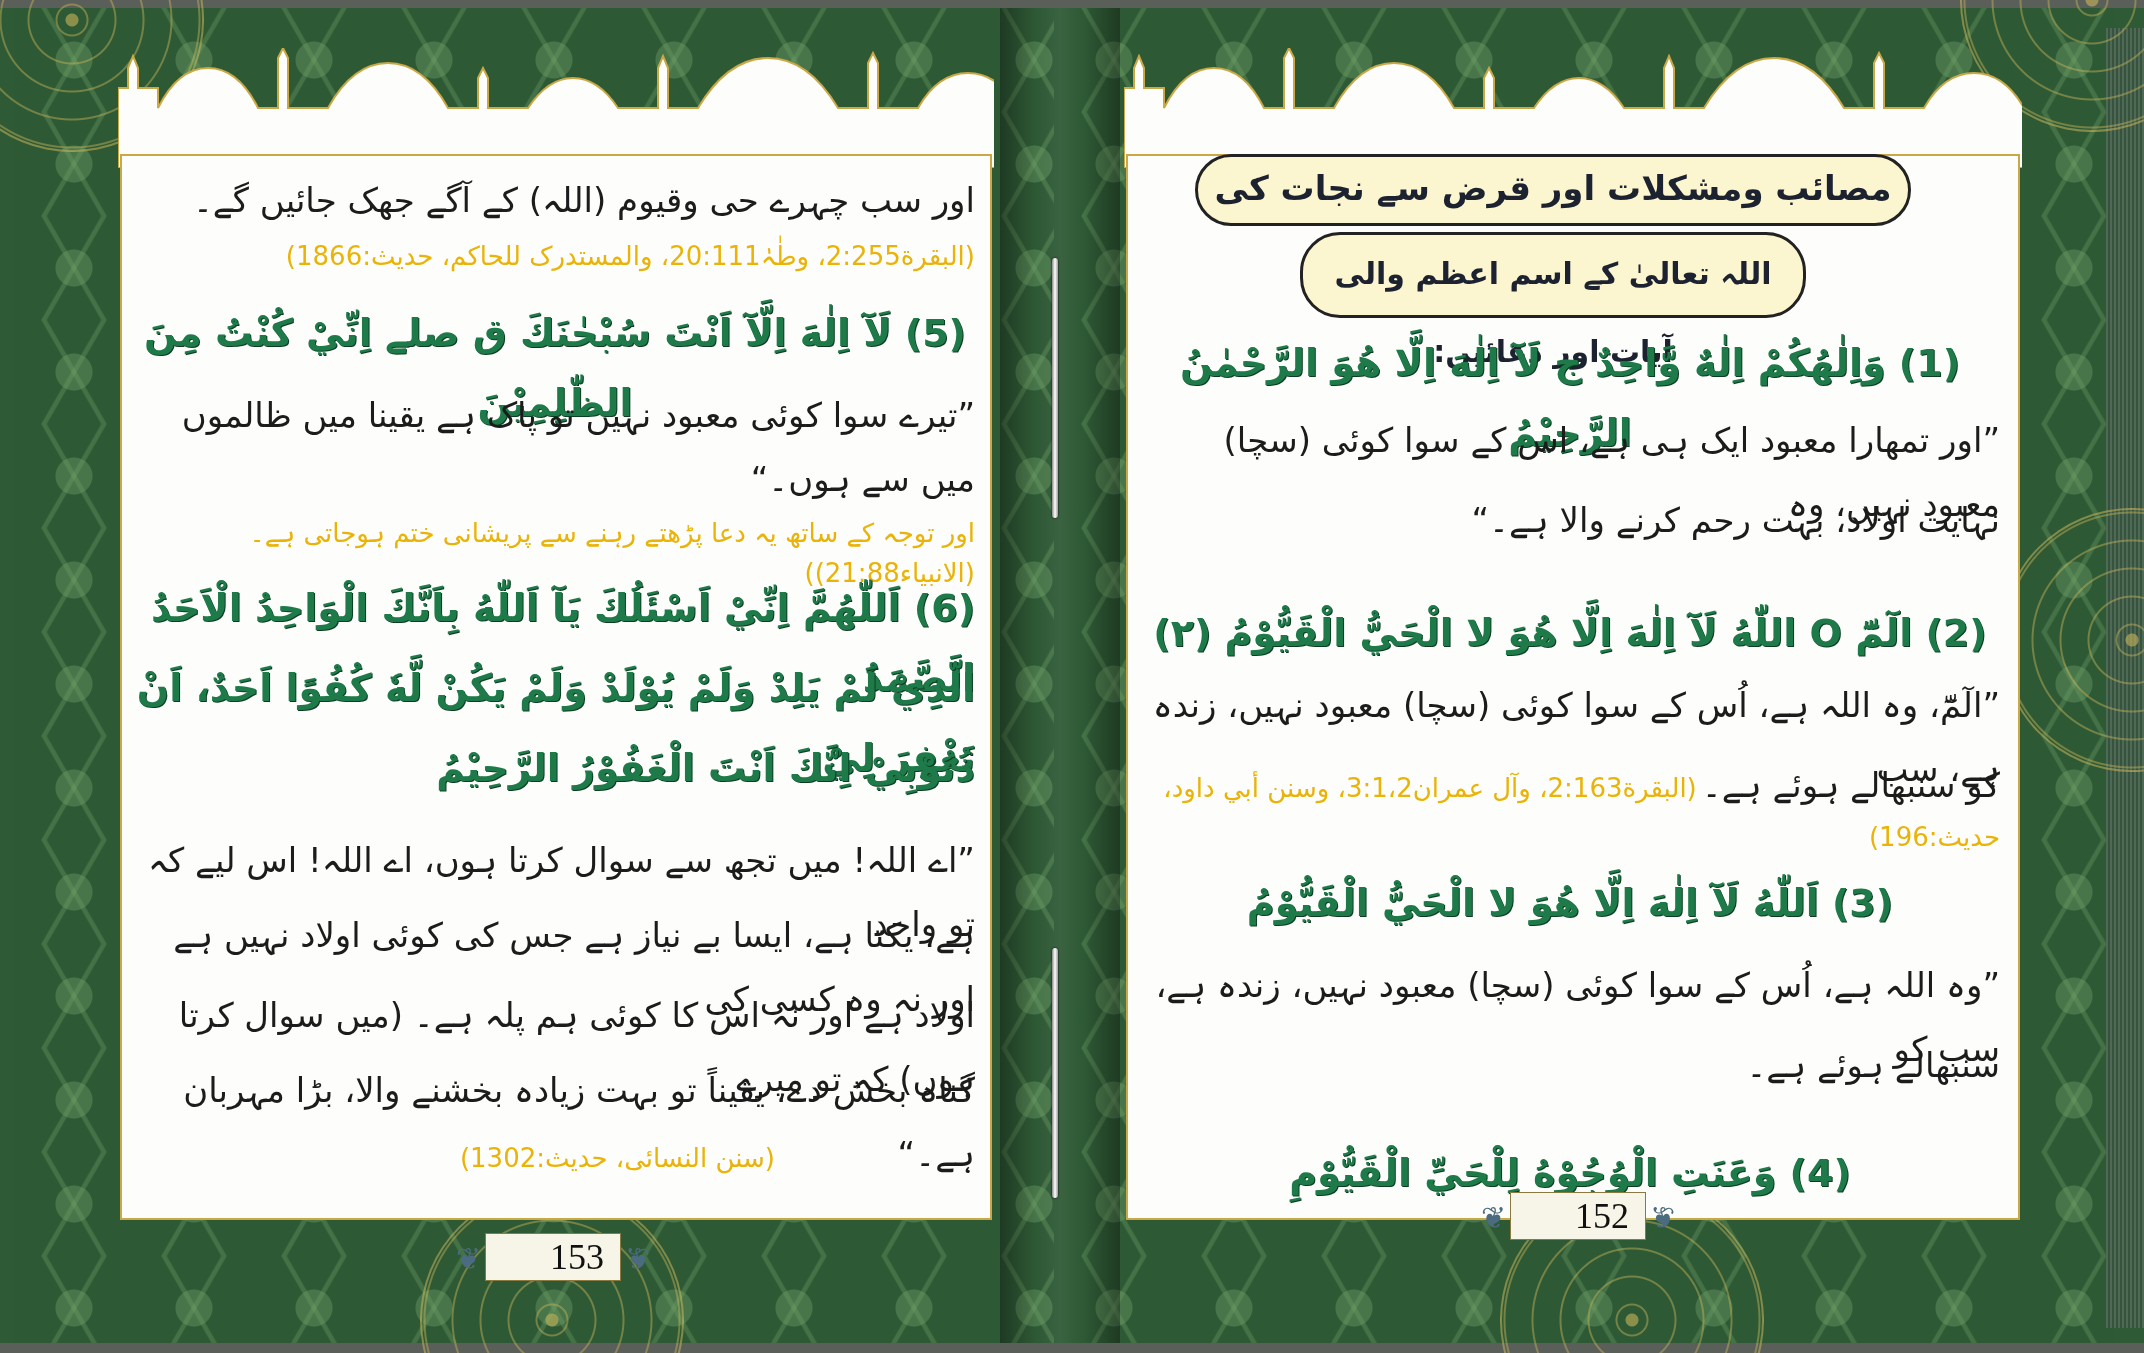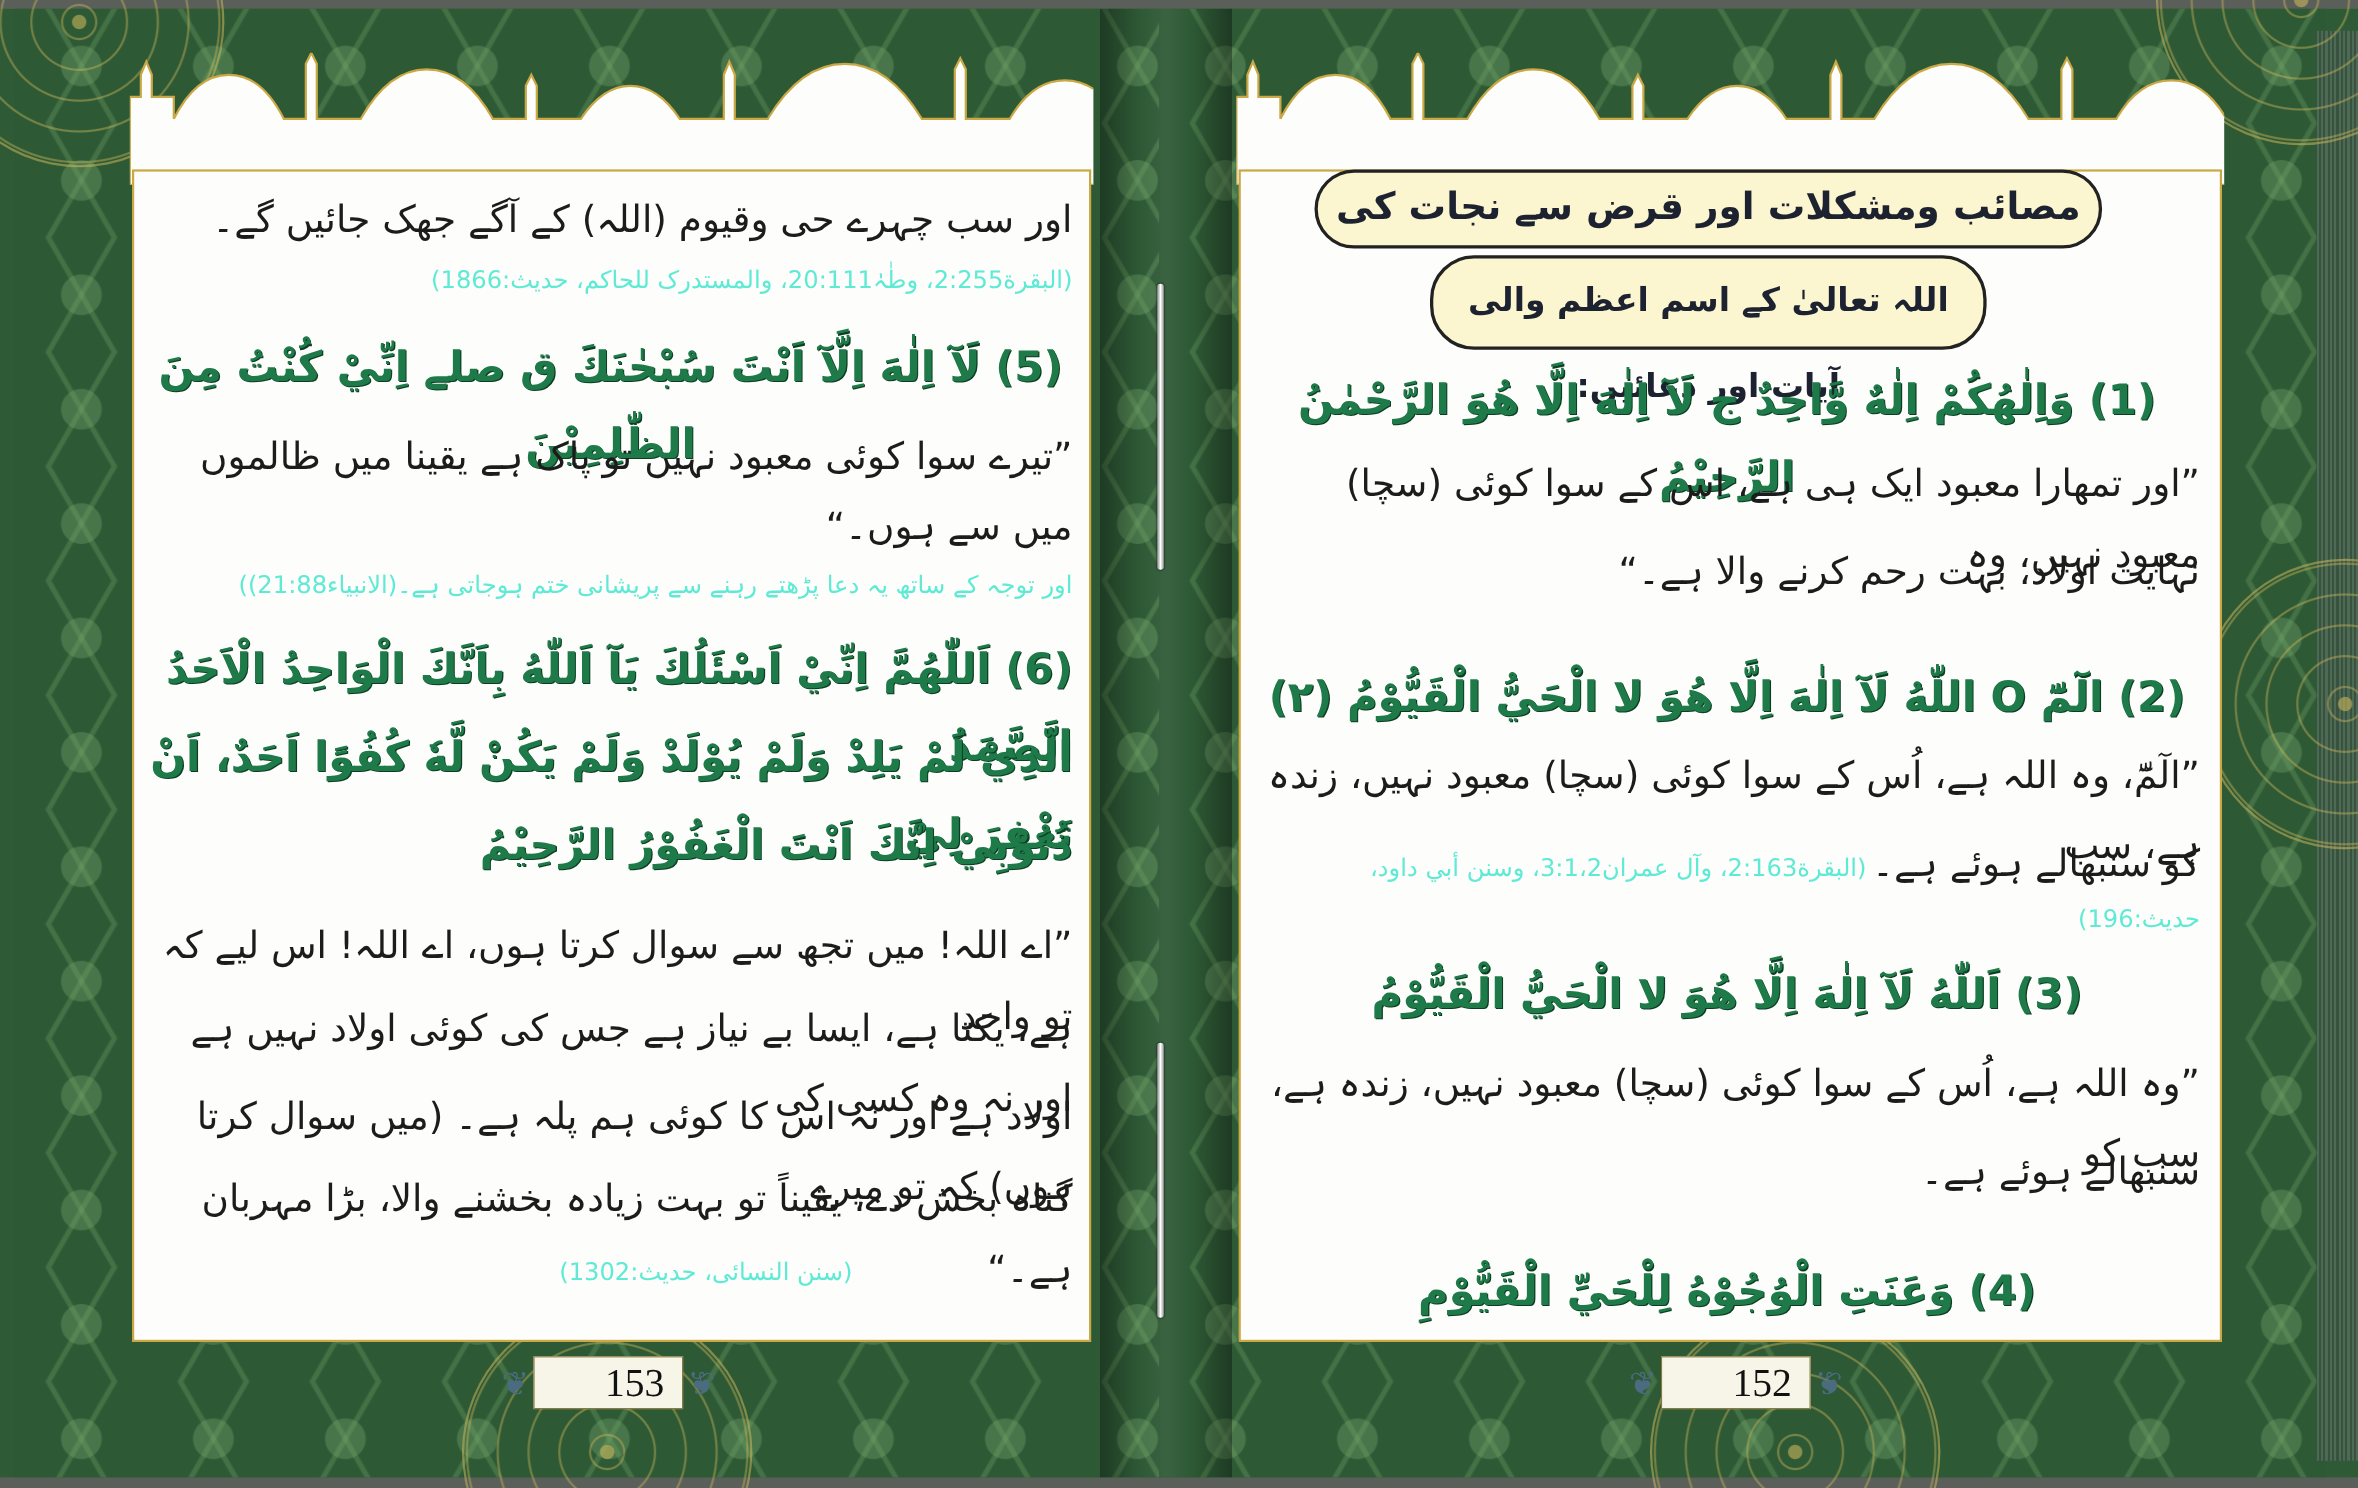--- a/index.html
+++ b/index.html
@@ -53,21 +53,21 @@
     position:absolute; top:40px; height:120px;
   }
   .skyline svg { display:block; }
   .content {
     position:absolute; direction:rtl; text-align:right;
     font-family:"DejaVu Sans", sans-serif;
   }
   .urdu { color:#1c1c1c; font-size:34px; line-height:64px; }
   .arabic { color:#1f7a4a; font-size:38px; font-weight:bold; line-height:70px;
             text-shadow:1px 1px 0 #0c3d22; }
-  .cite { color:#5eead4; font-size:22px; line-height:40px; }
+  .cite { color:#eab308; font-size:26px; line-height:40px; }
   .center { text-align:center; }
   .title-box {
     position:absolute; left:1195px; width:710px; text-align:center;
     border:3px solid #222; border-radius:40px;
     background:#fbf6cf; color:#1d2230;
     font-size:34px; font-weight:bold; direction:rtl;
   }
   .page-num {
     position:absolute; width:86px; height:46px; background:#f7f5e8;
     border:1px solid #8a7a40; text-align:center;
@@ -125,21 +125,21 @@
     <span class="urdu">کو سنبھالے ہوئے ہے۔</span>
     <span class="cite">(البقرة2:163، وآل عمران3:1،2، وسنن أبي داود، حديث:196)</span>
   </div>
 
   <div class="content arabic center" style="left:1140px;top:860px;width:860px;">(3) اَللّٰهُ لَآ اِلٰهَ اِلَّا هُوَ لا الْحَيُّ الْقَيُّوْمُ</div>
   <div class="content urdu" style="left:1140px;top:945px;width:860px;">”وہ اللہ ہے، اُس کے سوا کوئی (سچا) معبود نہیں، زندہ ہے، سب کو</div>
   <div class="content urdu" style="left:1140px;top:1025px;width:860px;">سنبھالے ہوئے ہے۔</div>
 
   <div class="content arabic center" style="left:1140px;top:1130px;width:860px;">(4) وَعَنَتِ الْوُجُوْهُ لِلْحَيِّ الْقَيُّوْمِ</div>
 
-  <div class="page-num" style="left:1510px;top:1225px;">152</div>
+  <div class="page-num" style="left:1510px;top:1184px;">152</div>
 
   <div class="content urdu" style="left:135px;top:160px;width:840px;">اور سب چہرے حی وقیوم (اللہ) کے آگے جھک جائیں گے۔</div>
   <div class="content cite" style="left:135px;top:228px;width:840px;">(البقرة2:255، وطٰہٰ20:111، والمستدرک للحاکم، حدیث:1866)</div>
 
   <div class="content arabic center" style="left:135px;top:290px;width:840px;">(5) لَآ اِلٰهَ اِلَّآ اَنْتَ سُبْحٰنَكَ ق صلے اِنِّيْ كُنْتُ مِنَ الظّٰلِمِيْنَ</div>
   <div class="content urdu" style="left:135px;top:375px;width:840px;">”تیرے سوا کوئی معبود نہیں تو پاک ہے یقینا میں ظالموں میں سے ہوں۔“</div>
   <div class="content cite" style="left:135px;top:505px;width:840px;">اور توجہ کے ساتھ یہ دعا پڑھتے رہنے سے پریشانی ختم ہوجاتی ہے۔(الانبیاء21:88))</div>
 
   <div class="content arabic" style="left:135px;top:565px;width:840px;">(6) اَللّٰهُمَّ اِنِّيْ اَسْئَلُكَ يَآ اَللّٰهُ بِاَنَّكَ الْوَاحِدُ الْاَحَدُ الصَّمَدُ</div>
   <div class="content arabic" style="left:135px;top:645px;width:840px;">الَّذِيْ لَمْ يَلِدْ وَلَمْ يُوْلَدْ وَلَمْ يَكُنْ لَّهٗ كُفُوًا اَحَدٌ، اَنْ تَغْفِرَ لِيْ</div>

